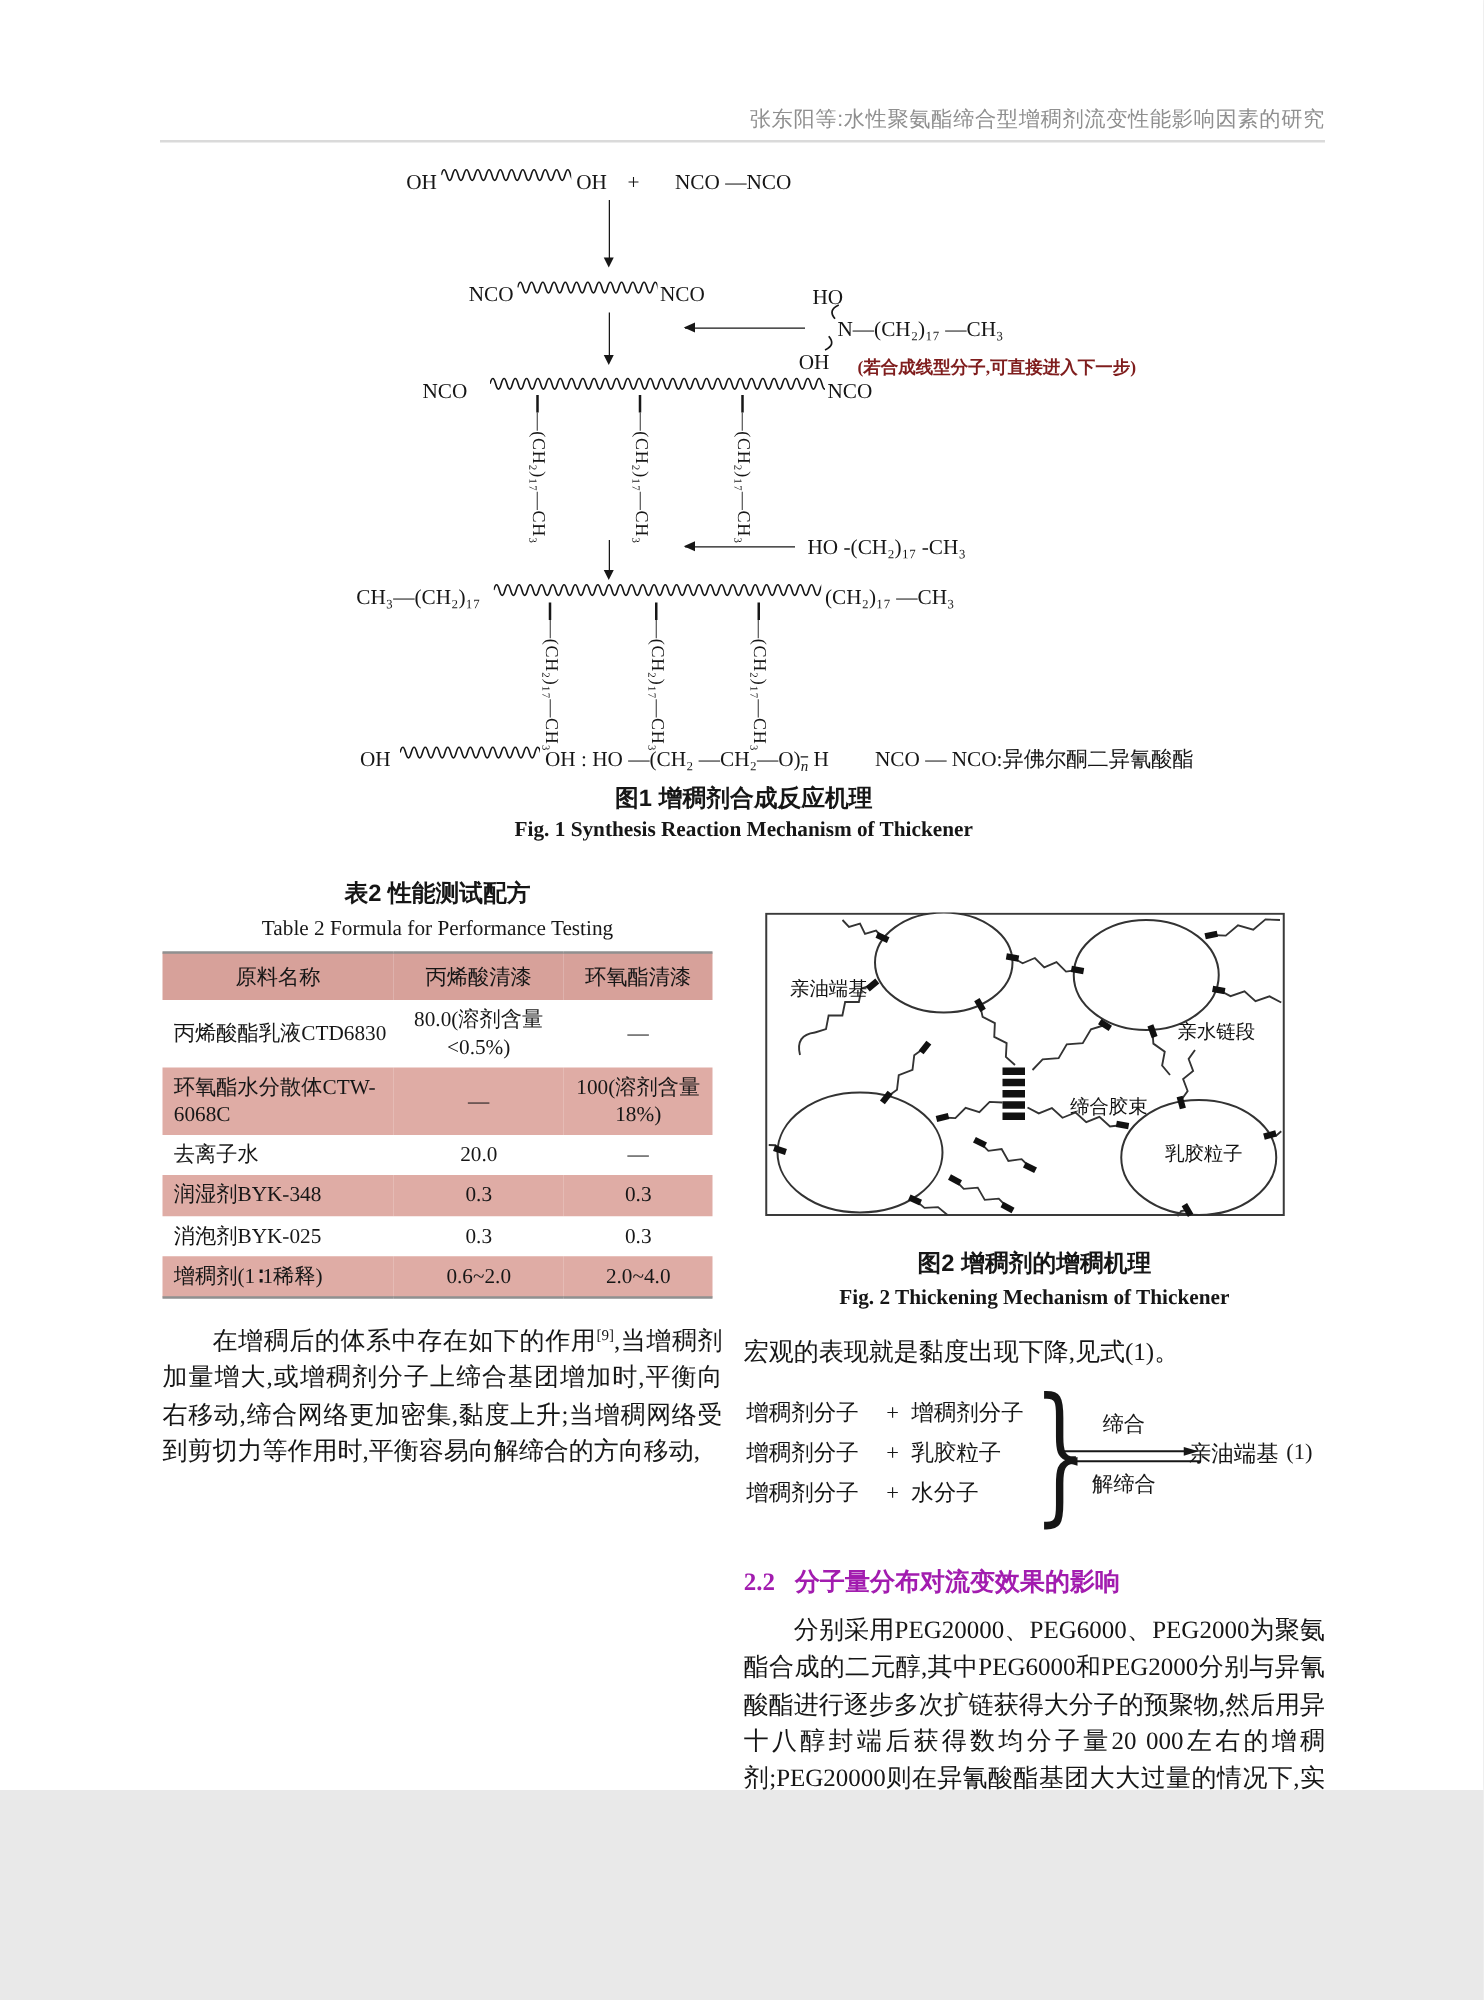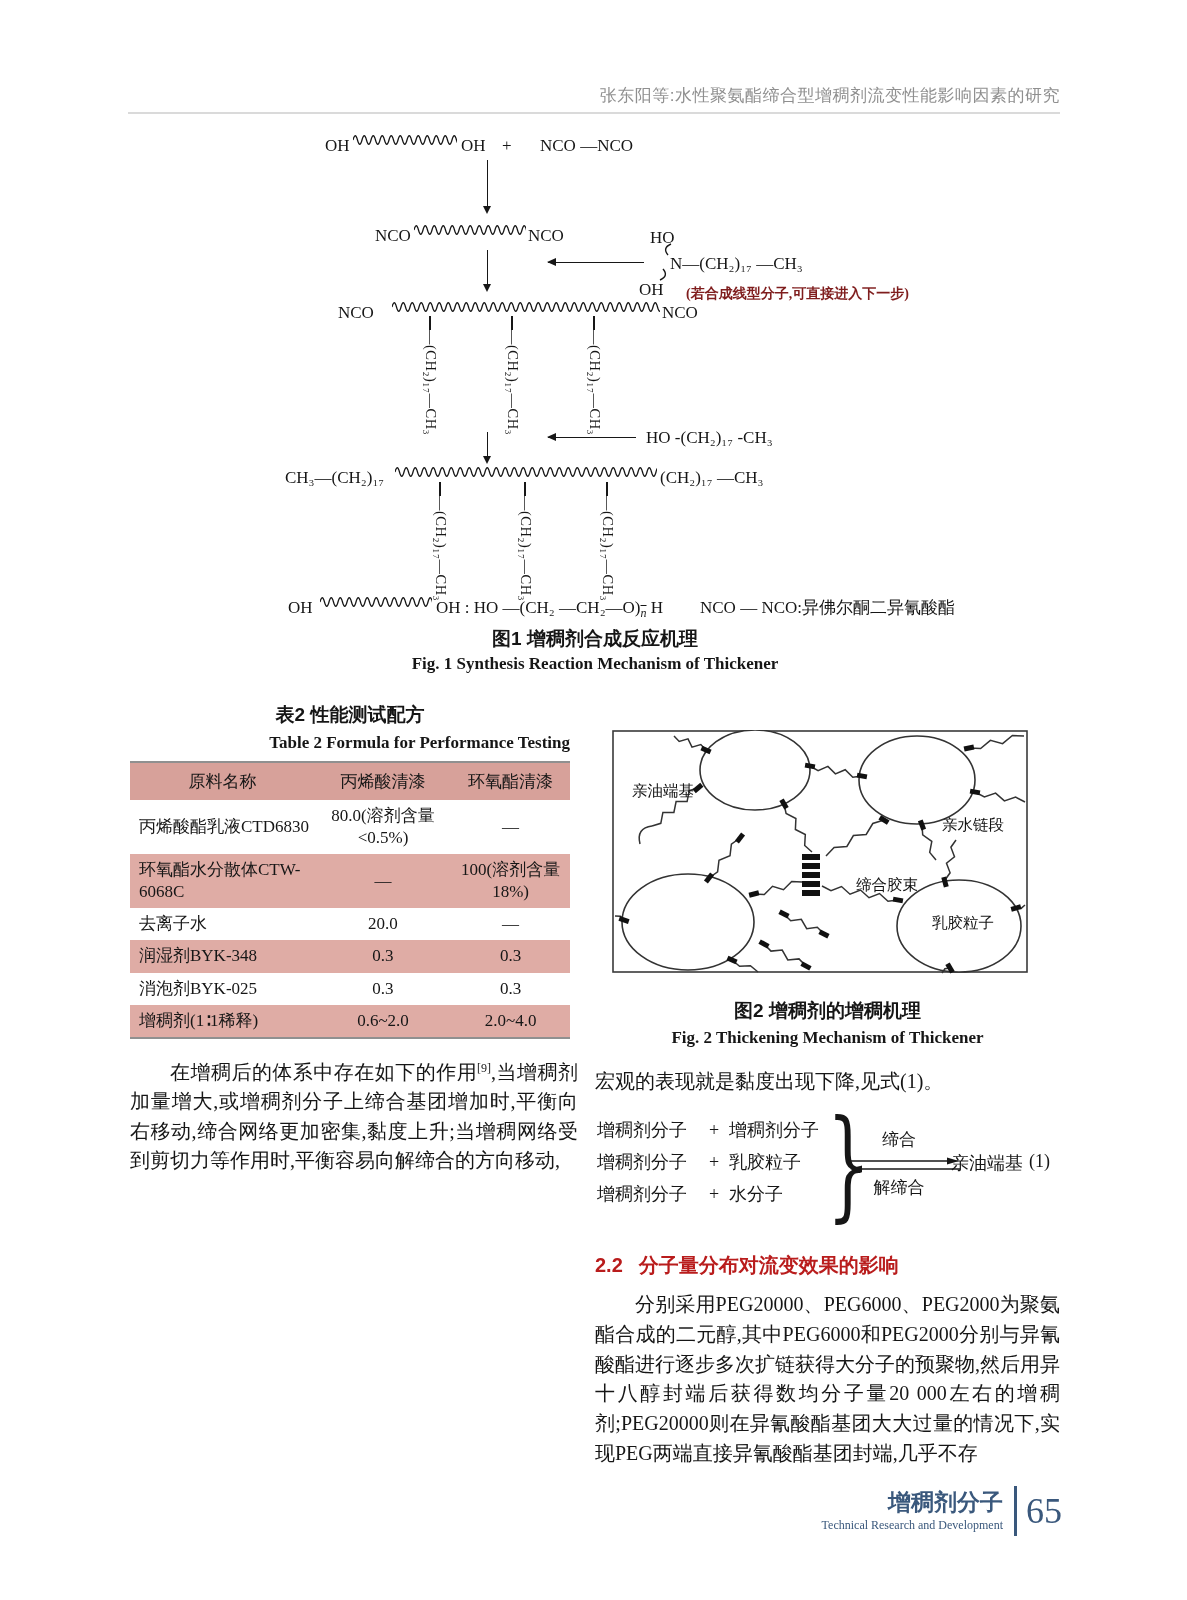--- a/index.html
+++ b/index.html
@@ -1,16 +1,16 @@
 <!DOCTYPE html>
 <html><head>
 <meta charset="utf-8">
 <style>
   html,body{margin:0;padding:0;background:#e9e9e9;}
-  .page{position:relative;width:1187px;height:1600px;margin:0 auto;background:#ffffff;
+  .page{position:relative;width:1187px;height:1432px;margin:0 auto;background:#ffffff;
         font-family:"Liberation Serif","DejaVu Serif",serif;color:#161616;overflow:hidden;
         box-shadow:0 0 4px rgba(0,0,0,.15);}
 
   
   .running-head{position:absolute;top:84px;right:127px;font-family:"Liberation Sans","DejaVu Sans",sans-serif;
         font-size:17px;color:#8f8f8f;letter-spacing:.5px;white-space:nowrap;}
   .head-rule{position:absolute;top:112px;left:128px;width:932px;height:2px;background:#dadada;}
 
   
   .f{position:absolute;font-size:17px;white-space:nowrap;line-height:20px;}
@@ -26,21 +26,21 @@
   .note-red{position:absolute;color:#7f1d1d;font-size:14px;font-weight:bold;white-space:nowrap;}
   .pn{font-size:12px;vertical-align:-4px;text-decoration:overline;font-style:italic;}
 
   .cap-cn{position:absolute;font-family:"Liberation Sans","DejaVu Sans",sans-serif;font-weight:bold;
           font-size:19px;text-align:center;}
   .cap-en{position:absolute;font-weight:bold;font-size:17px;text-align:center;}
 
   
   .tbl-wrap{position:absolute;left:130px;top:702px;width:440px;}
   .tbl-title-cn{text-align:center;font-family:"Liberation Sans","DejaVu Sans",sans-serif;font-weight:bold;font-size:19px;}
-  .tbl-title-en{text-align:right;font-weight:bold;font-size:17px;margin-top:5px;}
+  .tbl-title-en{text-align:center;font-weight:normal;font-size:17px;margin-top:5px;}
   table.t2{width:100%;border-collapse:collapse;margin-top:8px;border-top:2px solid #909090;border-bottom:2px solid #909090;
            font-size:17px;}
   table.t2 th{background:#d7a19a;font-weight:normal;padding:7px 3px;text-align:center;}
   table.t2 td{padding:5px 3px;text-align:center;vertical-align:middle;line-height:1.3;}
   table.t2 td.name{text-align:left;padding-left:9px;}
   table.t2 tr.pink{background:#dfaca5;}
 
   
   .fig2{position:absolute;left:612px;top:730px;}
   .fig2 text{font-size:15.5px;fill:#111;font-family:"Liberation Serif","DejaVu Serif",serif;}
@@ -60,22 +60,22 @@
   .eq-grid .mid{text-align:center;}
   .eq-brace{position:absolute;left:230px;top:-16px;font-size:120px;line-height:120px;
             font-family:"DejaVu Serif",serif;transform:scaleX(.55);transform-origin:left center;font-weight:normal;}
   .eq-fwd{position:absolute;left:252px;top:8px;width:100px;text-align:center;font-size:17px;}
   .eq-arrows{position:absolute;left:250px;top:37px;}
   .eq-rev{position:absolute;left:248px;top:56px;width:108px;text-align:center;font-size:17px;}
   .eq-result{position:absolute;left:354px;top:31px;white-space:nowrap;}
   .eq-num{position:absolute;left:432px;top:31px;}
 
   
-  .sec{position:absolute;left:595px;top:1252px;font-family:Liberation Sans, sans-serif;
-       font-weight:bold;font-size:20px;color:#b91c1c;}
+  .sec{position:absolute;left:595px;top:1252px;font-family:Liberation Serif, serif;
+       font-weight:bold;font-size:20px;color:#a21caf;}
   .sec .ttl{margin-left:16px;}
 
   
   .foot{position:absolute;left:810px;top:1486px;width:252px;display:flex;align-items:center;
         justify-content:flex-end;color:#3a587c;}
   .foot-cn{font-family:"Liberation Sans","DejaVu Sans",sans-serif;font-weight:bold;font-size:23px;line-height:25px;text-align:right;}
   .foot-en{font-size:12px;margin-top:3px;text-align:right;}
   .foot-bar{width:3px;height:50px;background:#3a587c;margin:0 9px 0 11px;}
   .foot-num{font-size:36px;}
 </style>

